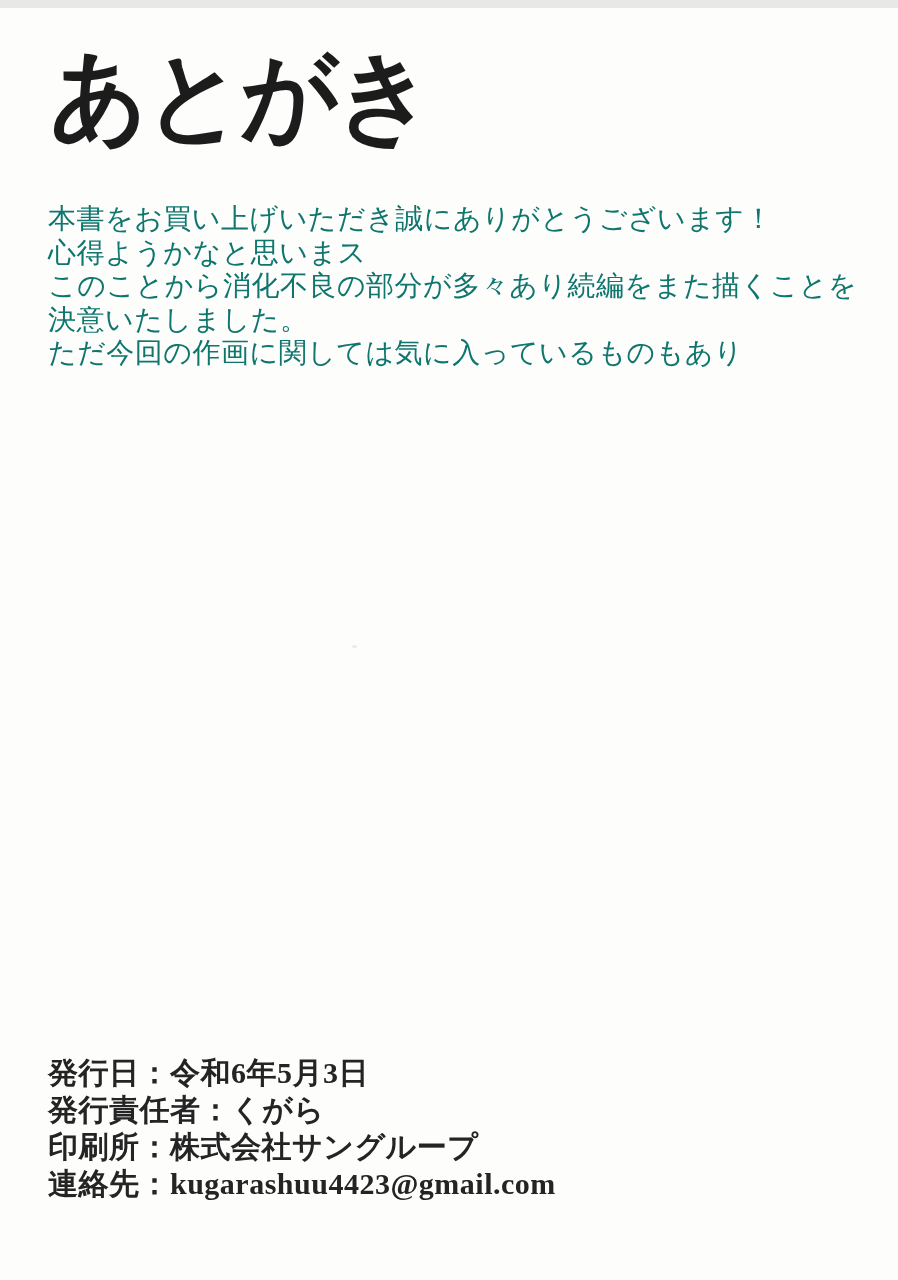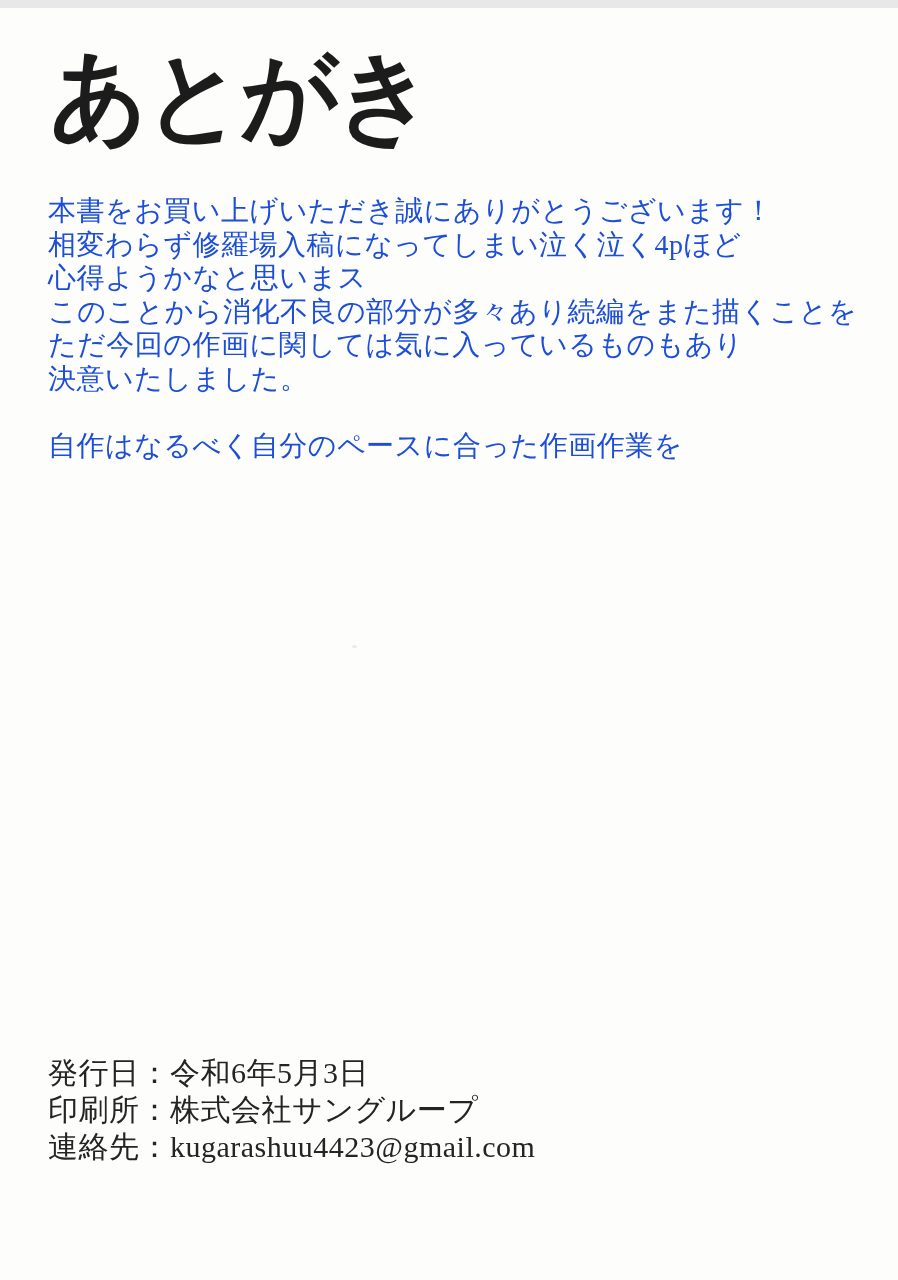--- a/index.html
+++ b/index.html
@@ -26,23 +26,23 @@
     font-size: 96px;
     line-height: 1.15;
     letter-spacing: -3px;
     color: #1c1c1c;
     transform: scaleY(1.04);
     transform-origin: top left;
   }
   .body-block {
     position: absolute;
     left: 48px;
-    top: 186px;
+    top: 194px;
     width: 810px;
-    color: #1d4ed8;
+    color: #0f766e;
     font-size: 28px;
   }
   .body-block .text-line {
     line-height: 33.5px;
     min-height: 33.5px;
     white-space: pre;
     letter-spacing: 0.5px;
   }
   .colophon {
     position: absolute;
@@ -50,51 +50,51 @@
     top: 1046px;
     width: 810px;
     color: #242424;
     font-size: 30px;
   }
   .colophon .text-line {
     line-height: 37px;
     min-height: 37px;
     white-space: pre;
     letter-spacing: 0.5px;
+    font-weight: bold;
   }
   .speck {
     position: absolute;
     left: 352px;
     top: 637px;
     width: 5px;
     height: 3px;
     background: #e9e9e9;
     border-radius: 50%;
   }
 </style>
 </head>
 <body>
 
 <div class="page">
 
   <h1 class="title">あとがき</h1>
 
   <div class="body-block">
     <div class="text-line">本書をお買い上げいただき誠にありがとうございます！</div>
-    <div class="text-line">相変わらず修羅場入稿になってしまい泣く泣く4pほど</div>
     <div class="text-line">心得ようかなと思いまス</div>
     <div class="text-line">このことから消化不良の部分が多々あり続編をまた描くことを</div>
+    <div class="text-line">決意いたしました。</div>
     <div class="text-line">ただ今回の作画に関しては気に入っているものもあり</div>
-    <div class="text-line">決意いたしました。</div>
     <div class="text-line"></div>
-    <div class="text-line">自作はなるべく自分のペースに合った作画作業を</div>
     <div class="text-line"></div>
   </div>
 
   <div class="speck"></div>
 
   <div class="colophon">
     <div class="text-line">発行日：令和6年5月3日</div>
+    <div class="text-line">発行責任者：くがら</div>
     <div class="text-line">印刷所：株式会社サングループ</div>
     <div class="text-line">連絡先：kugarashuu4423@gmail.com</div>
   </div>
 
 </div>
 
 </body></html>

